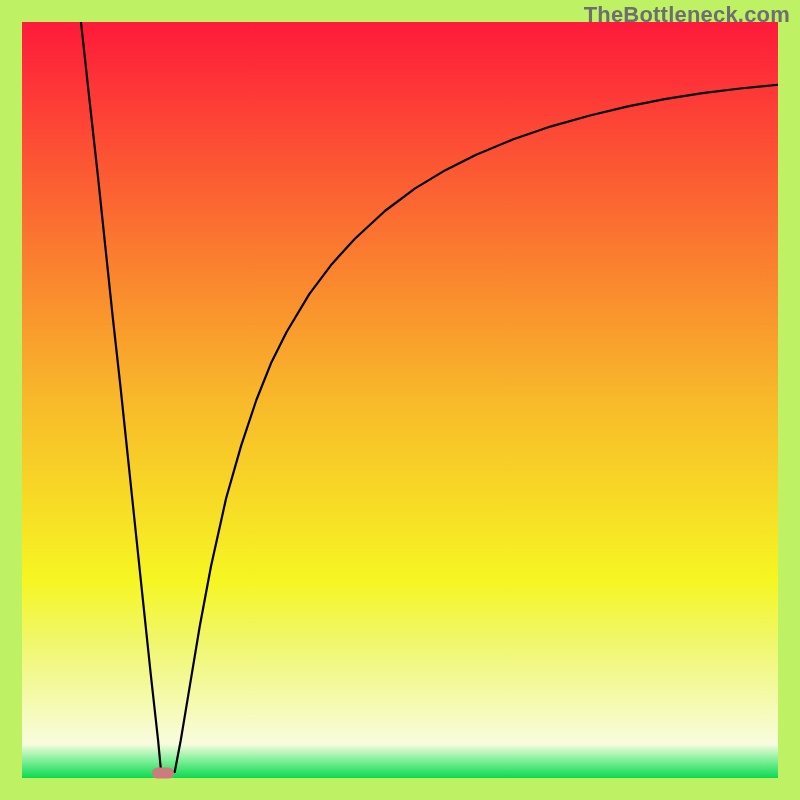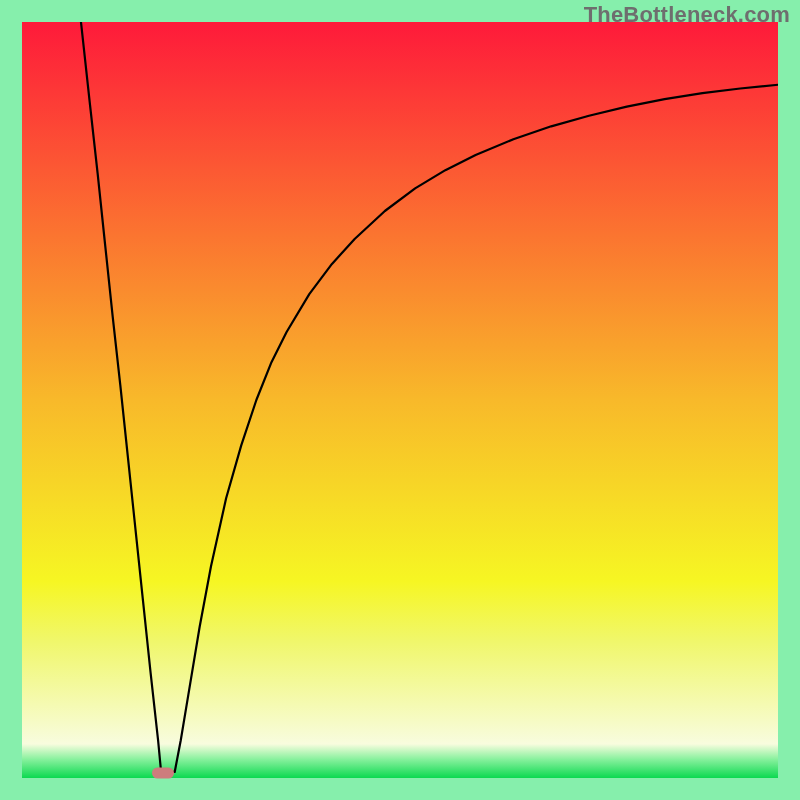--- a/index.html
+++ b/index.html
@@ -7,21 +7,21 @@
     padding: 0;
     width: 800px;
     height: 800px;
     background: #000;
     overflow: hidden;
   }
   .frame {
     position: relative;
     width: 800px;
     height: 800px;
-    background: #86efac;
+    background: #bef264;
   }
   .plot {
     position: absolute;
     left: 22px;
     top: 22px;
     width: 756px;
     height: 756px;
   }
   .watermark {
     position: absolute;

